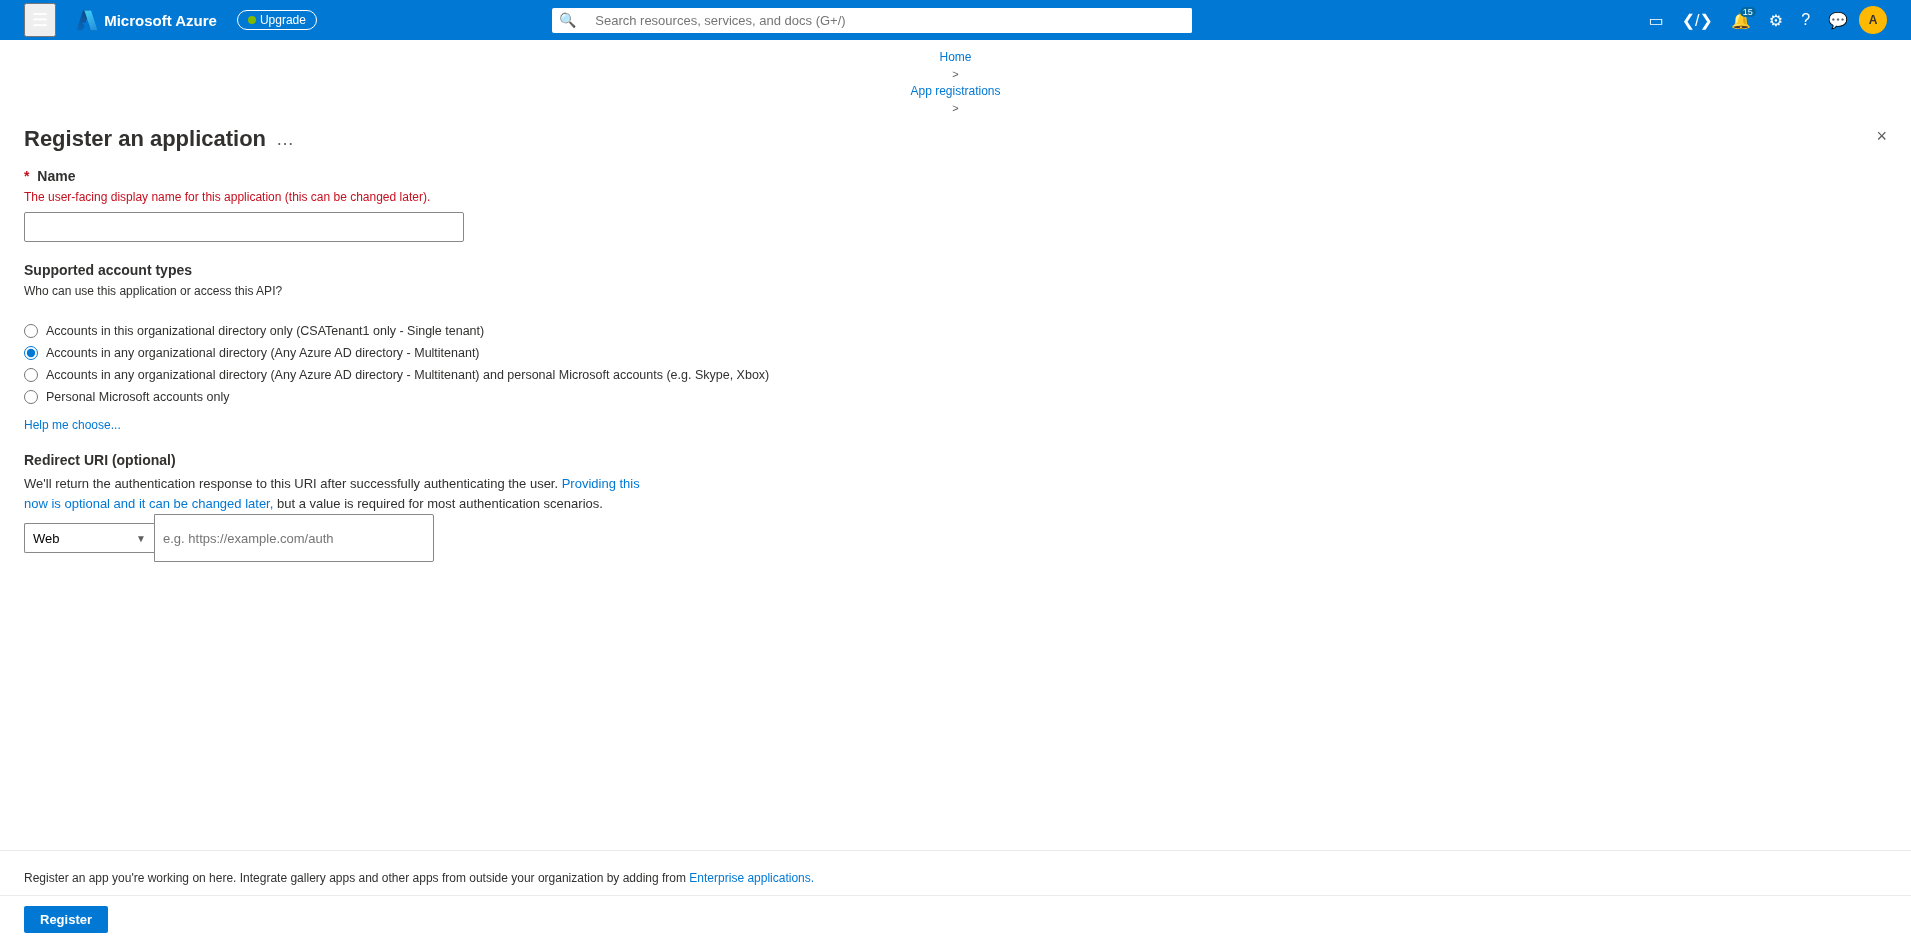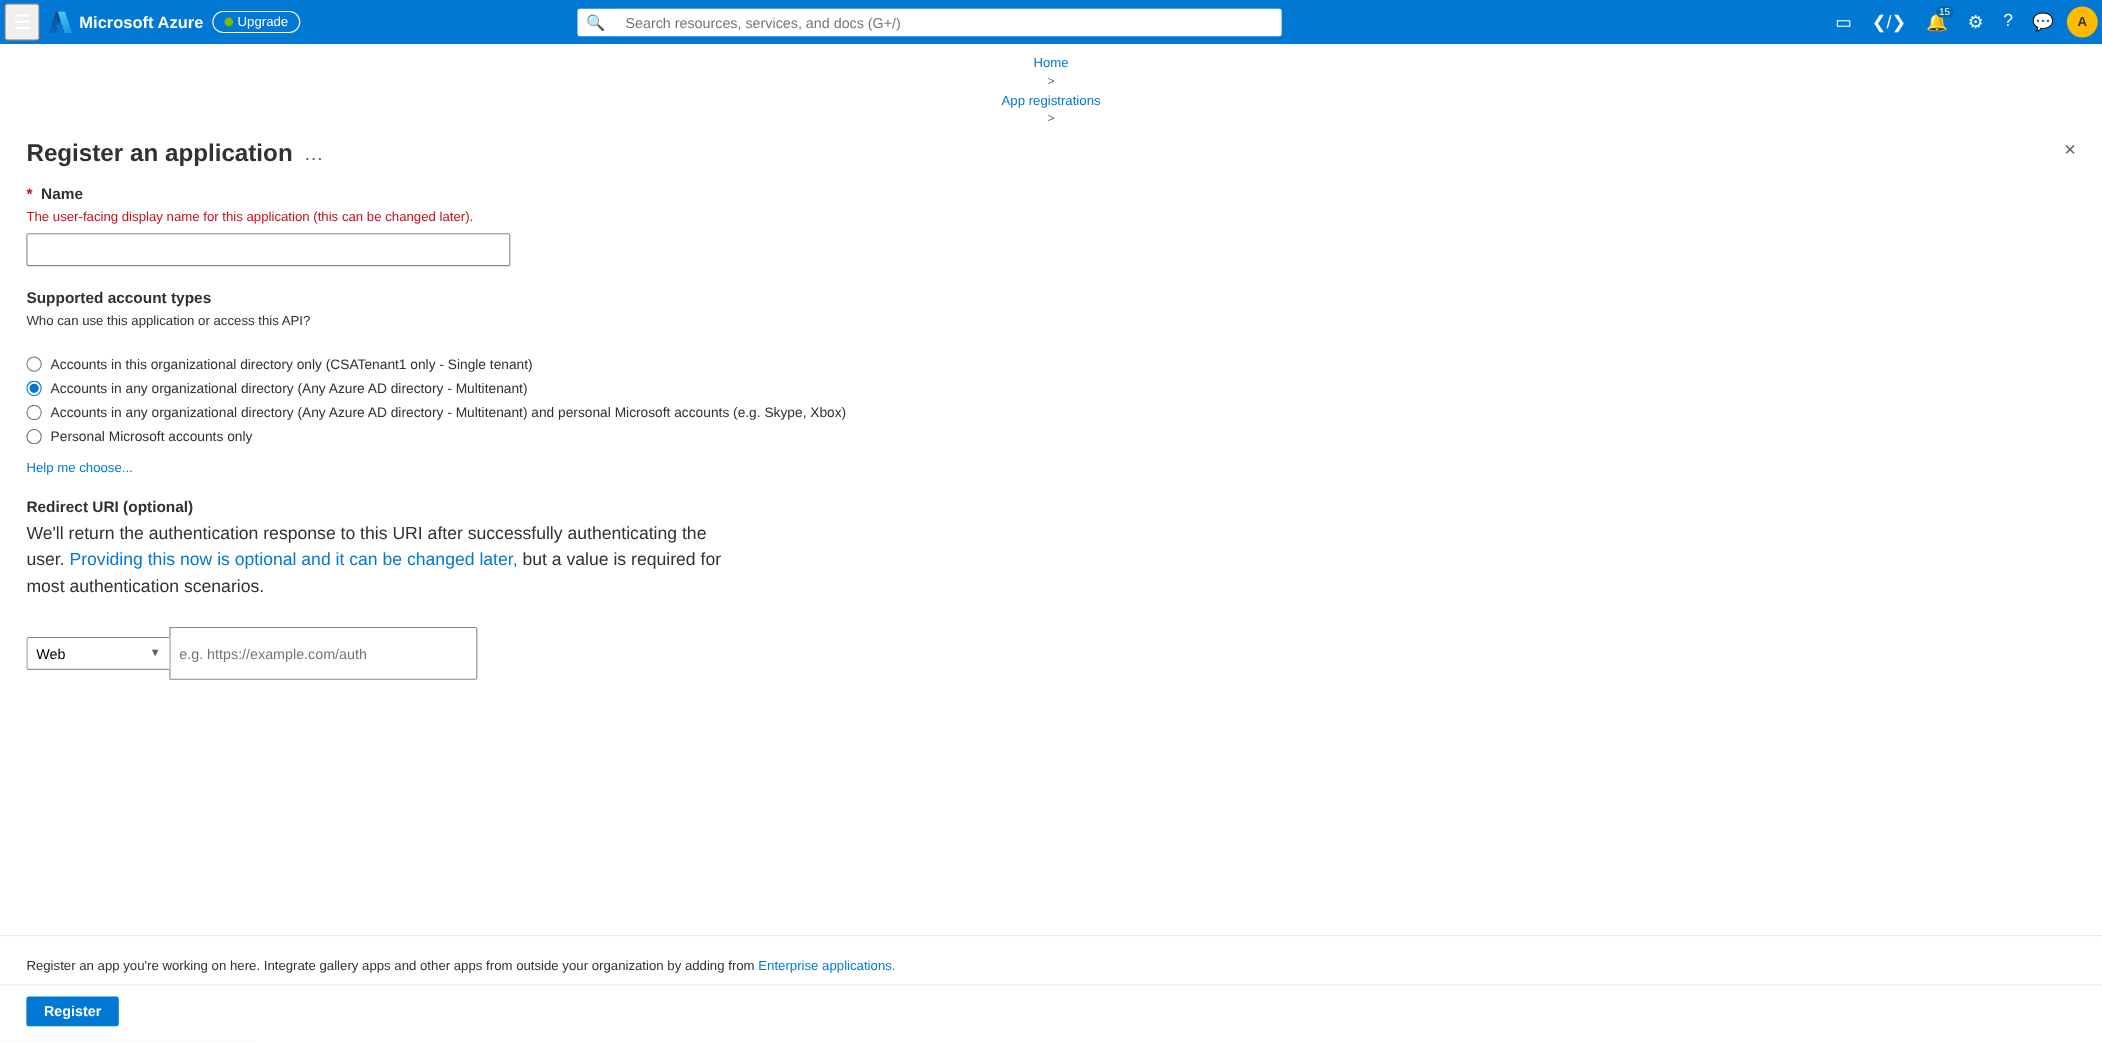--- a/index.html
+++ b/index.html
@@ -4,23 +4,23 @@
   <style>
     * { box-sizing: border-box; margin: 0; padding: 0; }
     body { font-family: 'Segoe UI', Arial, sans-serif; font-size: 13px; color: #333; background: #f3f2f1; }
 
     
     .topnav {
       display: flex;
       align-items: center;
       background: #0078d4;
       height: 40px;
-      padding: 0 4px;
-      color: #fff;
-      gap: 8px;
+      padding: 0 24px;
+      color: #fff;
+      gap: 20px;
     }
     .topnav-hamburger {
       font-size: 18px;
       cursor: pointer;
       padding: 4px 6px;
       color: #fff;
     }
     .topnav-brand {
       display: flex;
       align-items: center;
@@ -234,24 +234,24 @@
       text-decoration: none;
       display: inline-block;
       margin-top: 6px;
     }
 
     
     .redirect-section {
       margin-top: 16px;
     }
     .redirect-desc {
-      font-size: 16px;
+      font-size: 13px;
       color: #323130;
       max-width: 640px;
-      margin-bottom: 24px;
+      margin-bottom: 1px;
       line-height: 1.5;
     }
     .redirect-desc .link-text {
       color: #0078d4;
     }
     .redirect-inputs {
       display: flex;
       align-items: center;
       gap: 0;
     }

